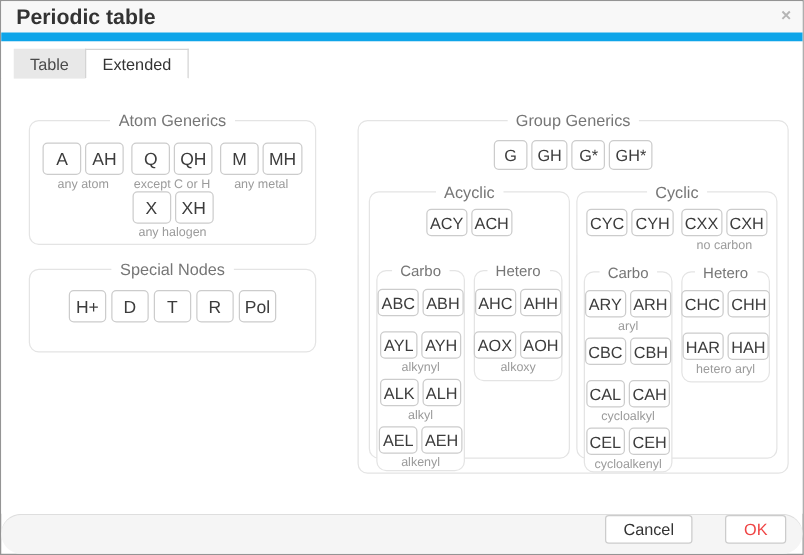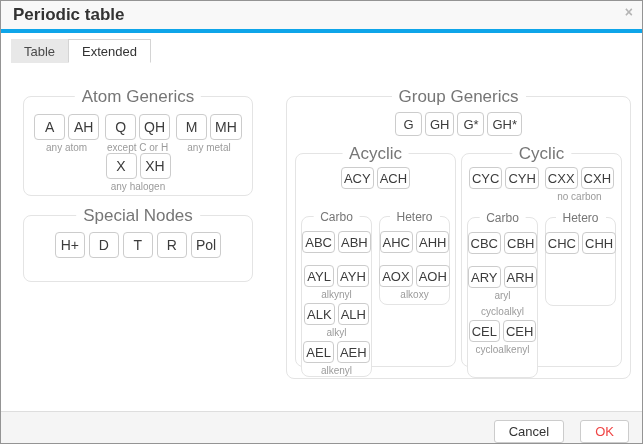--- a/index.html
+++ b/index.html
@@ -11,21 +11,21 @@
     border: 1px solid #949494;
     background: #fff;
     display: flex; flex-direction: column;
     position: relative;
   }
 
   
   .header {
     flex: none; height: 32px;
     background: #f8f8f8;
-    border-bottom: 4px solid #0ea5e9;
+    border-bottom: 7px solid #0ea5e9;
     display: flex; align-items: center;
     padding: 0 12px; position: relative;
   }
   .title { font-size: 17px; font-weight: bold; color: #333; }
   .close {
     position: absolute; top: 3px; right: 9px;
     color: #b5b5b5; font-size: 14px; font-weight: bold;
     cursor: pointer; line-height: 16px;
   }
 
@@ -42,21 +42,21 @@
   
   .content { flex: 1; display: flex; padding: 33px 13px 0 22px; gap: 33px; background: #fff; overflow: hidden; }
   .left-col { width: 230px; flex: none; }
   .right-col { width: 345px; flex: none; }
 
   
   .fieldset { position: relative; border: 1px solid #e4e4e4; border-radius: 8px; background: #fff; }
   .legend {
     position: absolute; top: -9px; left: 50%; transform: translateX(-50%);
     background: #fff; padding: 0 7px;
-    font-size: 17px; color: #767676; white-space: nowrap; line-height: 17px;
+    font-size: 13px; color: #767676; white-space: nowrap; line-height: 17px;
   }
   .legend-sm { font-size: 12px; top: -8px; }
 
   #atom-generics { height: 100px; margin-bottom: 19px; padding-top: 17px; }
   #special-nodes { height: 67px; padding-top: 16px; }
   #group-generics { height: 283px; padding-top: 15px; }
 
   .pair-row { display: flex; justify-content: center; gap: 6px; align-items: flex-start; }
   .pair-group { display: flex; flex-direction: column; align-items: center; }
   .pair-buttons { display: flex; gap: 3px; }
@@ -87,22 +87,22 @@
   .hetero { width: 71px; height: 89px; padding-top: 14px; }
   .col-fs { display: flex; flex-direction: column; align-items: center; margin-top: 12px; }
   .carbo .pair-group, .hetero .pair-group { margin-bottom: 3px; }
   .pair-nocap { margin-bottom: 12px !important; }
   .carbo .pair-buttons, .hetero .pair-buttons { gap: 3px; }
 
   
   .footer {
     flex: none; height: 32px;
     background: #f5f5f5; border-top: 1px solid #dedede;
-    display: flex; align-items: flex-end; justify-content: flex-end;
-    gap: 16px; padding: 0 13px;
+    display: flex; align-items: flex-start; justify-content: flex-end;
+    gap: 26px; padding: 0 13px; border-radius: 16px;
   }
   .footer-btn {
     height: 23px; min-width: 70px; padding: 0 14px;
     background: #fff; border: 1px solid #ccc; border-radius: 3px;
     font-size: 13px; color: #333; font-family: inherit;
     display: inline-flex; align-items: center; justify-content: center;
     cursor: pointer;
   }
   .footer-btn.disabled { color: #ef4444; min-width: 47px; cursor: default; }
 </style>
@@ -258,51 +258,62 @@
                 <div class="pair-buttons">
                   <button class="btn btn-sm">CXX</button>
                   <button class="btn btn-sm">CXH</button>
                 </div>
                 <div class="caption">no carbon</div>
               </div>
             </div>
             <div class="inner-cols">
               <div class="fieldset carbo col-fs">
                 <span class="legend legend-sm">Carbo</span>
+                <div class="pair-group">
+                  <div class="pair-buttons">
+                    <button class="btn btn-sm">ARY</button>
+                    <button class="btn btn-sm">ARH</button>
+                  </div>
+                  <div class="caption">aryl</div>
+                </div>
                 <div class="pair-group pair-nocap">
                   <div class="pair-buttons">
                     <button class="btn btn-sm">CBC</button>
                     <button class="btn btn-sm">CBH</button>
                   </div>
                 </div>
                 <div class="pair-group">
                   <div class="pair-buttons">
-                    <button class="btn btn-sm">ARY</button>
-                    <button class="btn btn-sm">ARH</button>
-                  </div>
-                  <div class="caption">aryl</div>
-                </div>
-                <div class="pair-group">
+                    <button class="btn btn-sm">CAL</button>
+                    <button class="btn btn-sm">CAH</button>
+                  </div>
                   <div class="caption">cycloalkyl</div>
                 </div>
                 <div class="pair-group">
                   <div class="pair-buttons">
                     <button class="btn btn-sm">CEL</button>
                     <button class="btn btn-sm">CEH</button>
                   </div>
                   <div class="caption">cycloalkenyl</div>
                 </div>
               </div>
               <div class="fieldset hetero col-fs">
                 <span class="legend legend-sm">Hetero</span>
                 <div class="pair-group pair-nocap">
                   <div class="pair-buttons">
                     <button class="btn btn-sm">CHC</button>
                     <button class="btn btn-sm">CHH</button>
                   </div>
+                </div>
+                <div class="pair-group">
+                  <div class="pair-buttons">
+                    <button class="btn btn-sm">HAR</button>
+                    <button class="btn btn-sm">HAH</button>
+                  </div>
+                  <div class="caption">hetero aryl</div>
                 </div>
               </div>
             </div>
           </div>
 
         </div>
       </div>
     </div>
 
   </div>

